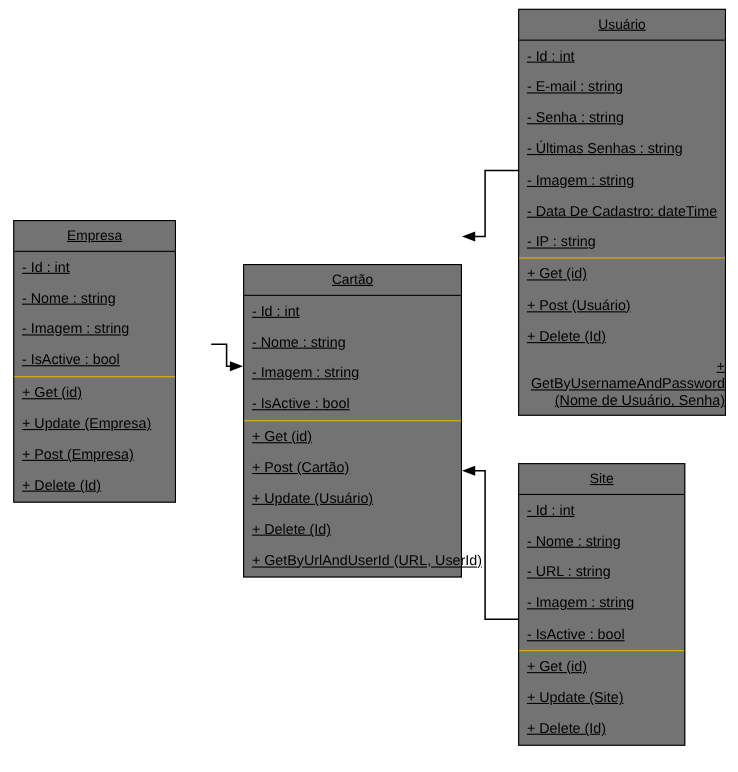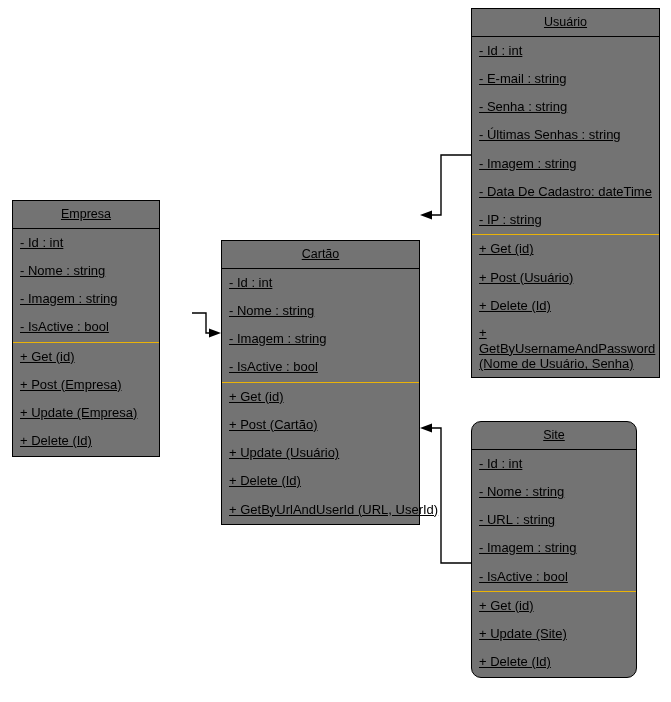--- a/index.html
+++ b/index.html
@@ -52,20 +52,21 @@
   }
   .uml-row.overflow {
     white-space: nowrap;
     overflow: visible;
   }
   .uml-row.wrap {
     white-space: pre-line;
     line-height: 1.2;
     padding-top: 5px;
     padding-bottom: 5px;
+    text-align: right;
   }
   svg.connectors {
     position: absolute;
     left: 0;
     top: 0;
     width: 671px;
     height: 702px;
     z-index: 1;
     overflow: visible;
   }
@@ -104,22 +105,22 @@
   <div class="uml-class" style="left:12px; top:200px; width:148px;">
     <div class="uml-title">Empresa</div>
     <div class="uml-compartment">
       <div class="uml-row">- Id : int</div>
       <div class="uml-row">- Nome : string</div>
       <div class="uml-row">- Imagem : string</div>
       <div class="uml-row">- IsActive : bool</div>
     </div>
     <div class="uml-compartment with-sep">
       <div class="uml-row">+ Get (id)</div>
+      <div class="uml-row">+ Update (Empresa)</div>
       <div class="uml-row">+ Post (Empresa)</div>
-      <div class="uml-row">+ Update (Empresa)</div>
       <div class="uml-row">+ Delete (Id)</div>
     </div>
   </div>
 
   <div class="uml-class" style="left:221px; top:200px; width:199px;margin-top:40px;">
     <div class="uml-title">Cartão</div>
     <div class="uml-compartment">
       <div class="uml-row">- Id : int</div>
       <div class="uml-row">- Nome : string</div>
       <div class="uml-row">- Imagem : string</div>
@@ -147,21 +148,21 @@
     </div>
     <div class="uml-compartment with-sep">
       <div class="uml-row">+ Get (id)</div>
       <div class="uml-row">+ Post (Usuário)</div>
       <div class="uml-row">+ Delete (Id)</div>
       <div class="uml-row wrap">+ GetByUsernameAndPassword
 (Nome de Usuário, Senha)</div>
     </div>
   </div>
 
-  <div class="uml-class" style="left:471px; top:421px; width:166px;border-radius:10px;">
+  <div class="uml-class" style="left:471px; top:421px; width:152px;">
     <div class="uml-title">Site</div>
     <div class="uml-compartment">
       <div class="uml-row">- Id : int</div>
       <div class="uml-row">- Nome : string</div>
       <div class="uml-row">- URL : string</div>
       <div class="uml-row">- Imagem : string</div>
       <div class="uml-row">- IsActive : bool</div>
     </div>
     <div class="uml-compartment with-sep">
       <div class="uml-row">+ Get (id)</div>

